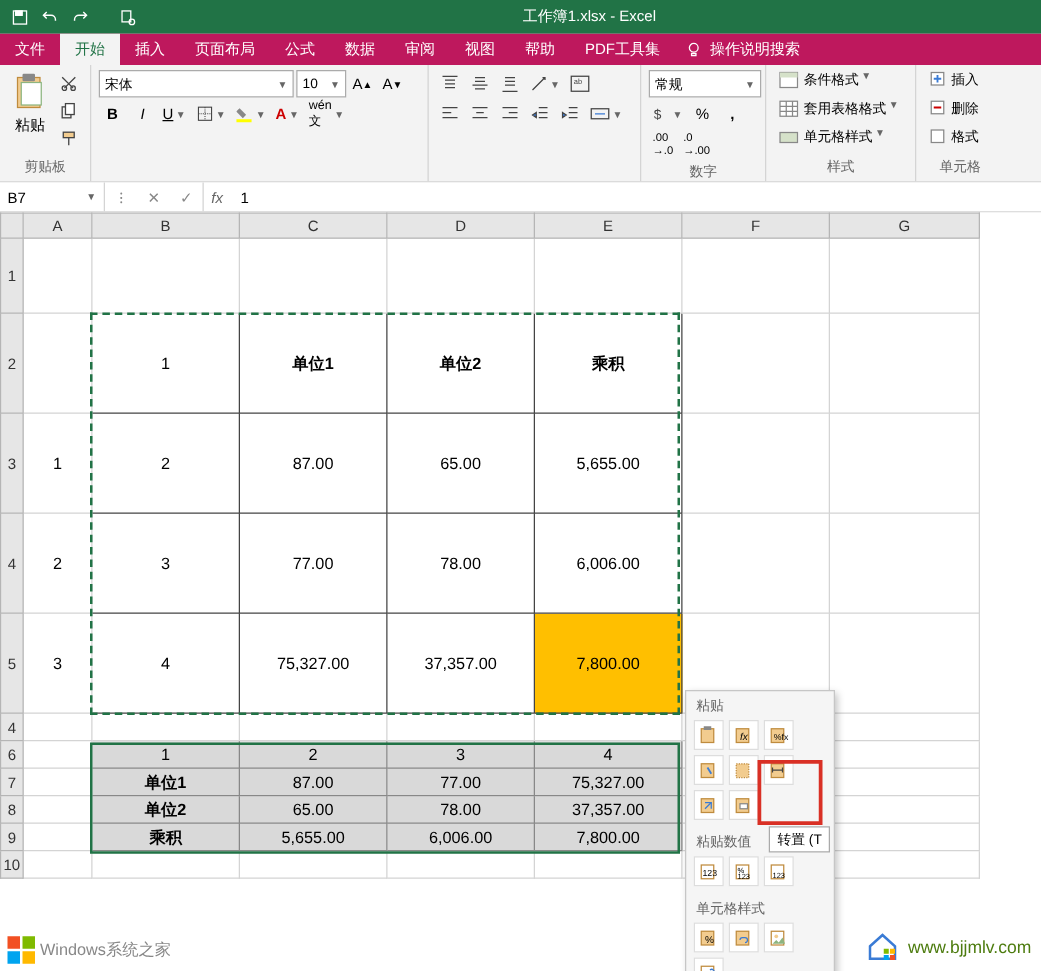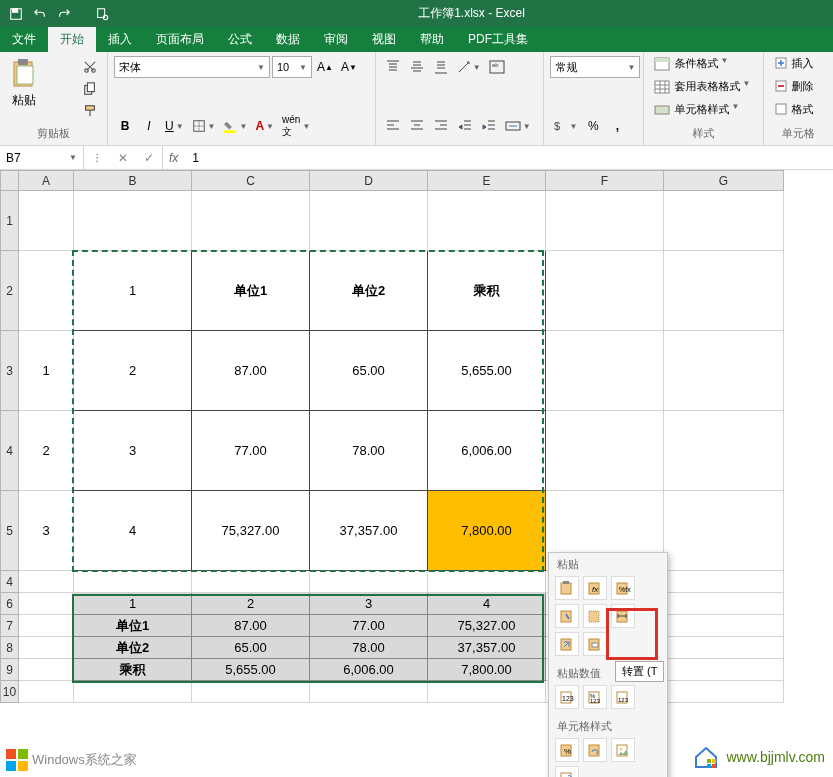--- a/index.html
+++ b/index.html
@@ -4,30 +4,30 @@
   <style>
     * { margin: 0; padding: 0; box-sizing: border-box; }
     body { font-family: "Microsoft YaHei", Arial, sans-serif; font-size: 12px; background: #fff; width: 833px; height: 777px; overflow: hidden; position: relative; }
     
     
     .titlebar { background: #217346; height: 27px; display: flex; align-items: center; padding: 0 4px; }
     .qat-btn { width: 24px; height: 24px; display: inline-flex; align-items: center; justify-content: center; color: #fff; cursor: pointer; }
     .title-text { flex: 1; text-align: center; color: #fff; font-size: 12px; }
     
     
-    .menubar { background: #15803d; height: 25px; display: flex; align-items: stretch; }
+    .menubar { background: #be185d; height: 25px; display: flex; align-items: stretch; }
     .menu-item { padding: 0 12px; color: #fff; display: inline-flex; align-items: center; font-size: 12px; cursor: pointer; }
     .menu-item.active { background: #f3f3f3; color: #217346; }
     .tell-me { display: inline-flex; align-items: center; color: #fff; padding: 0 8px; cursor: pointer; }
     .tell-me svg { margin-right: 6px; }
     
     
     .ribbon { background: #f3f3f3; height: 94px; border-bottom: 1px solid #d4d4d4; display: flex; }
     .ribbon-group { border-right: 1px solid #d4d4d4; padding: 4px 6px 2px 6px; display: flex; flex-direction: column; }
-    .ribbon-group-content { flex: 1; display: flex; align-items: flex-start; gap: 35px; }
+    .ribbon-group-content { flex: 1; display: flex; align-items: flex-start; }
     .ribbon-group-label { text-align: center; font-size: 11px; color: #666; padding: 2px 0; }
     
     .paste-big { display: flex; flex-direction: column; align-items: center; padding: 2px 4px; cursor: pointer; }
     .paste-big svg { margin-bottom: 2px; }
     .small-btn-col { display: flex; flex-direction: column; margin-left: 2px; }
     .small-btn { width: 22px; height: 22px; display: inline-flex; align-items: center; justify-content: center; cursor: pointer; }
     .font-row { display: flex; align-items: center; gap: 2px; margin-bottom: 2px; }
     .font-combo { border: 1px solid #ababab; background: #fff; height: 22px; display: flex; align-items: center; padding: 0 4px; font-size: 11px; }
     
     .btn-sm { min-width: 22px; height: 22px; display: inline-flex; align-items: center; justify-content: center; border: 1px solid transparent; cursor: pointer; padding: 0 2px; font-size: 12px; }
@@ -117,20 +117,27 @@
   <span class="menu-item">文件</span>
   <span class="menu-item active">开始</span>
   <span class="menu-item">插入</span>
   <span class="menu-item">页面布局</span>
   <span class="menu-item">公式</span>
   <span class="menu-item">数据</span>
   <span class="menu-item">审阅</span>
   <span class="menu-item">视图</span>
   <span class="menu-item">帮助</span>
   <span class="menu-item">PDF工具集</span>
+  <span class="tell-me">
+    <svg width="14" height="14" viewBox="0 0 16 16" fill="none" stroke="#fff" stroke-width="1.2">
+        <circle cx="8" cy="6" r="4"></circle>
+        <path d="M6 11h4v2H6z"></path>
+      </svg>
+    <span>操作说明搜索</span>
+  </span>
 </div>
 
 <div class="ribbon">
 
   <div class="ribbon-group">
     <div class="ribbon-group-content">
       <div class="paste-big">
         <svg width="28" height="32" viewBox="0 0 28 32">
             <rect x="4" y="4" width="18" height="24" fill="#f2cc8f" stroke="#bf8b3d"></rect>
             <rect x="8" y="1" width="10" height="6" fill="#888" rx="1"></rect>

